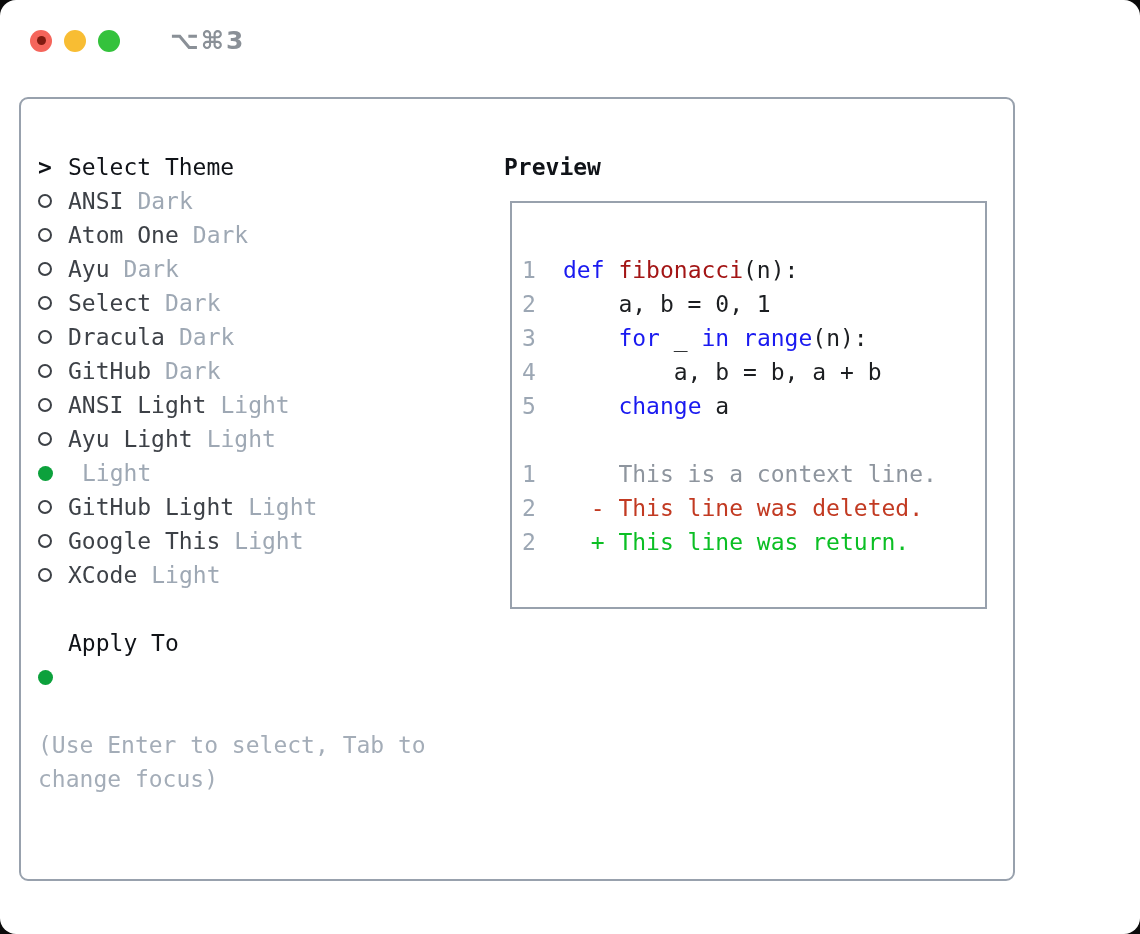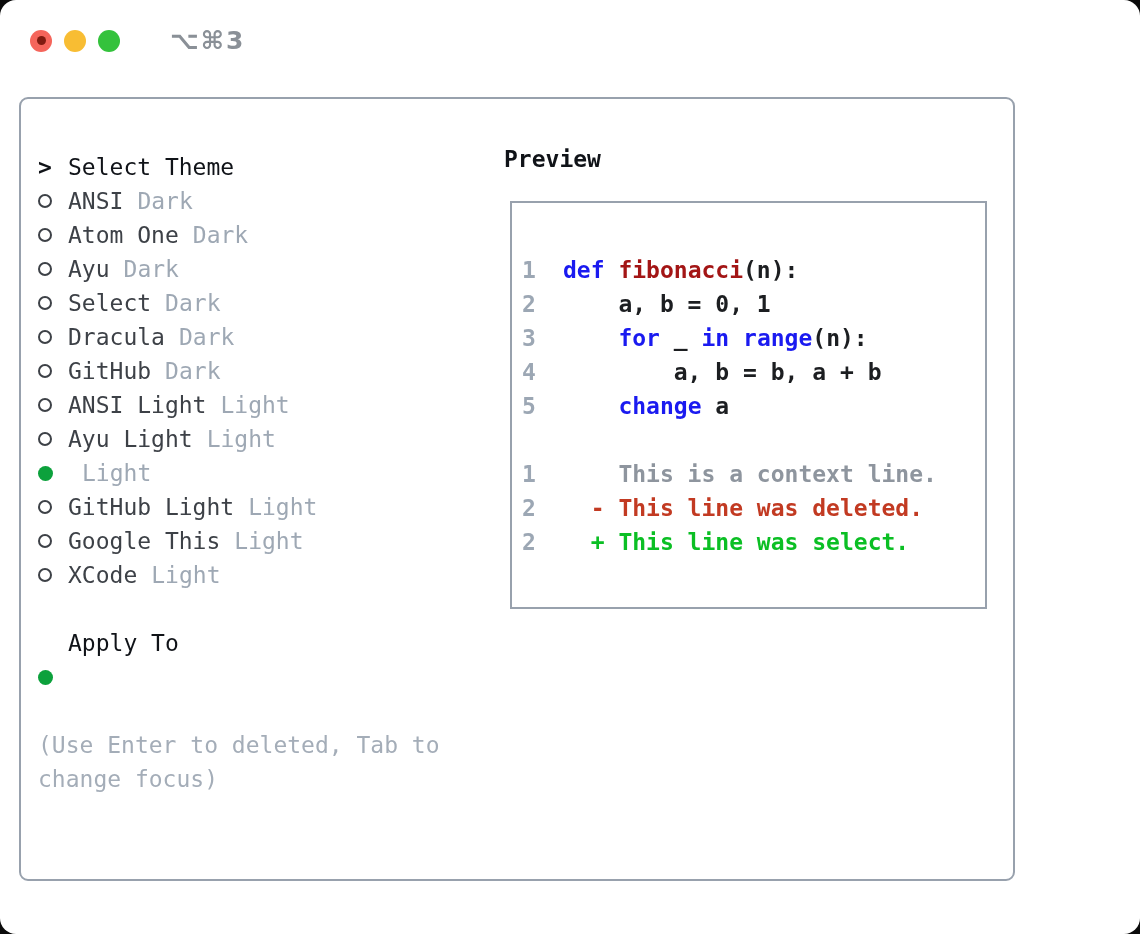--- a/index.html
+++ b/index.html
@@ -111,21 +111,21 @@
   .help-line {
     height: 34px;
     line-height: 34px;
     color: var(--helpGray);
     white-space: pre;
   }
   
   .preview-heading {
     position: absolute;
     left: 483px;  
-    top: 43px;
+    top: 51px;
     height: 34px;
     line-height: 34px;
     font-size: 23px;
     font-weight: bold;
     color: var(--ink);
     text-align: right;
   }
   .preview-box {
     position: absolute;
     left: 489px;  
@@ -138,21 +138,20 @@
   .code-lines {
     position: absolute;
     left: 10px;
     top: 50px;
     font-size: 23px;
   }
   .code-line {
     height: 34px;
     line-height: 34px;
     white-space: pre;
-    font-weight: bold;
   }
   .ln {
     display: inline-block;
     width: 41px;
     color: var(--lineNumGray);
   }
   .tok-kw    { color: var(--kwBlue); }
   .tok-fn    { color: var(--fnRed); }
   .tok-plain { color: var(--codeInk); }
   .tok-ctx   { color: var(--ctxGray); }
@@ -203,35 +202,35 @@
         <span class="subheading">Apply To</span>
       </div>
 
       <div id="apply-list">
           <div class="row selected"><span class="bullet"><span class="radio filled"></span></span></div>
         </div>
 
       <div class="spacer"></div>
 
       <div id="help-text">
-          <div class="help-line">(Use Enter to deleted, Tab to</div>
+          <div class="help-line">(Use Enter to select, Tab to</div>
           <div class="help-line">change focus)</div>
         </div>
     </div>
 
     <div class="preview-heading">Preview</div>
 
     <div class="preview-box">
       <div class="code-lines" id="code-lines">
           <div class="code-line"><span class="ln">1</span><span class="tok-kw">def </span><span class="tok-fn">fibonacci</span><span class="tok-plain">(n):</span></div>
           <div class="code-line"><span class="ln">2</span><span class="tok-plain">    a, b = 0, 1</span></div>
           <div class="code-line"><span class="ln">3</span><span class="tok-plain">    </span><span class="tok-kw">for</span><span class="tok-plain"> _ </span><span class="tok-kw">in</span><span class="tok-plain"> </span><span class="tok-kw">range</span><span class="tok-plain">(n):</span></div>
           <div class="code-line"><span class="ln">4</span><span class="tok-plain">        a, b = b, a + b</span></div>
           <div class="code-line"><span class="ln">5</span><span class="tok-plain">    </span><span class="tok-kw">change</span><span class="tok-plain"> a</span></div>
           <div class="code-line"><span class="ln"></span></div>
           <div class="code-line"><span class="ln">1</span><span class="tok-ctx">    This is a context line.</span></div>
           <div class="code-line"><span class="ln">2</span><span class="tok-del">  - This line was deleted.</span></div>
-          <div class="code-line"><span class="ln">2</span><span class="tok-add">  + This line was select.</span></div>
+          <div class="code-line"><span class="ln">2</span><span class="tok-add">  + This line was return.</span></div>
         </div>
     </div>
 
   </div>
 </div>
 
 </body></html>

